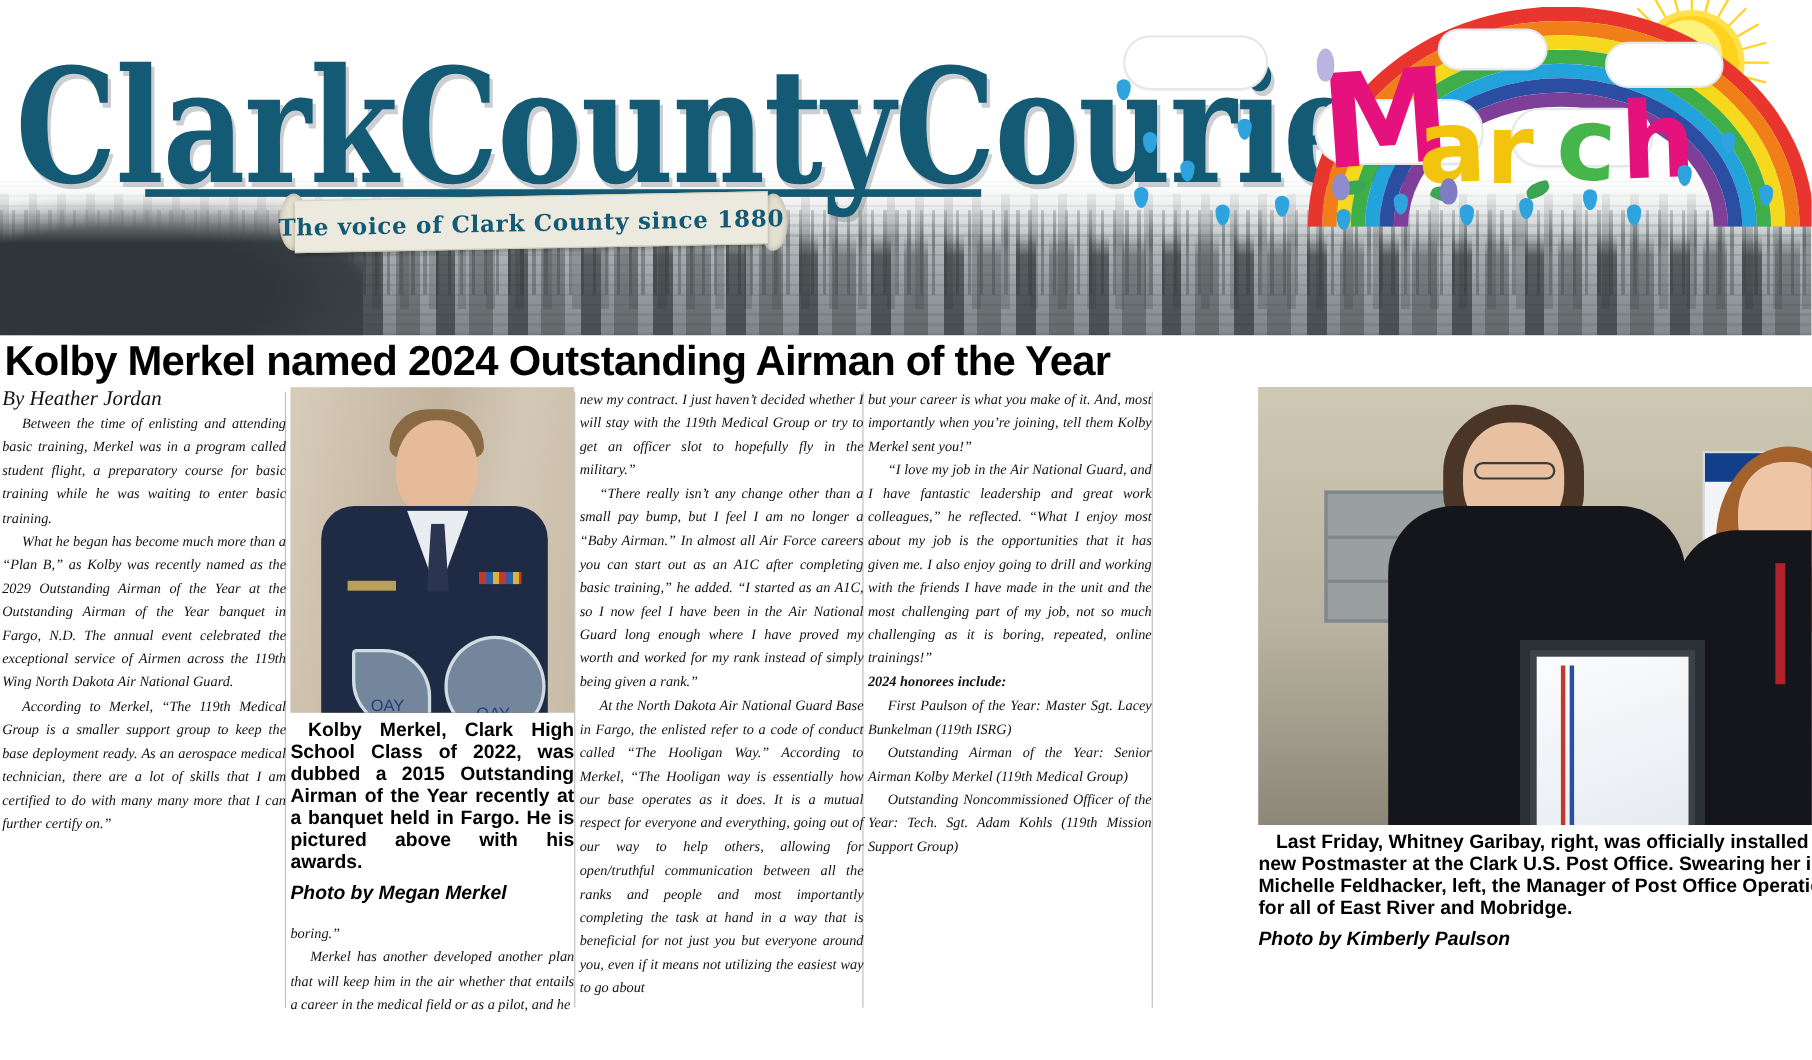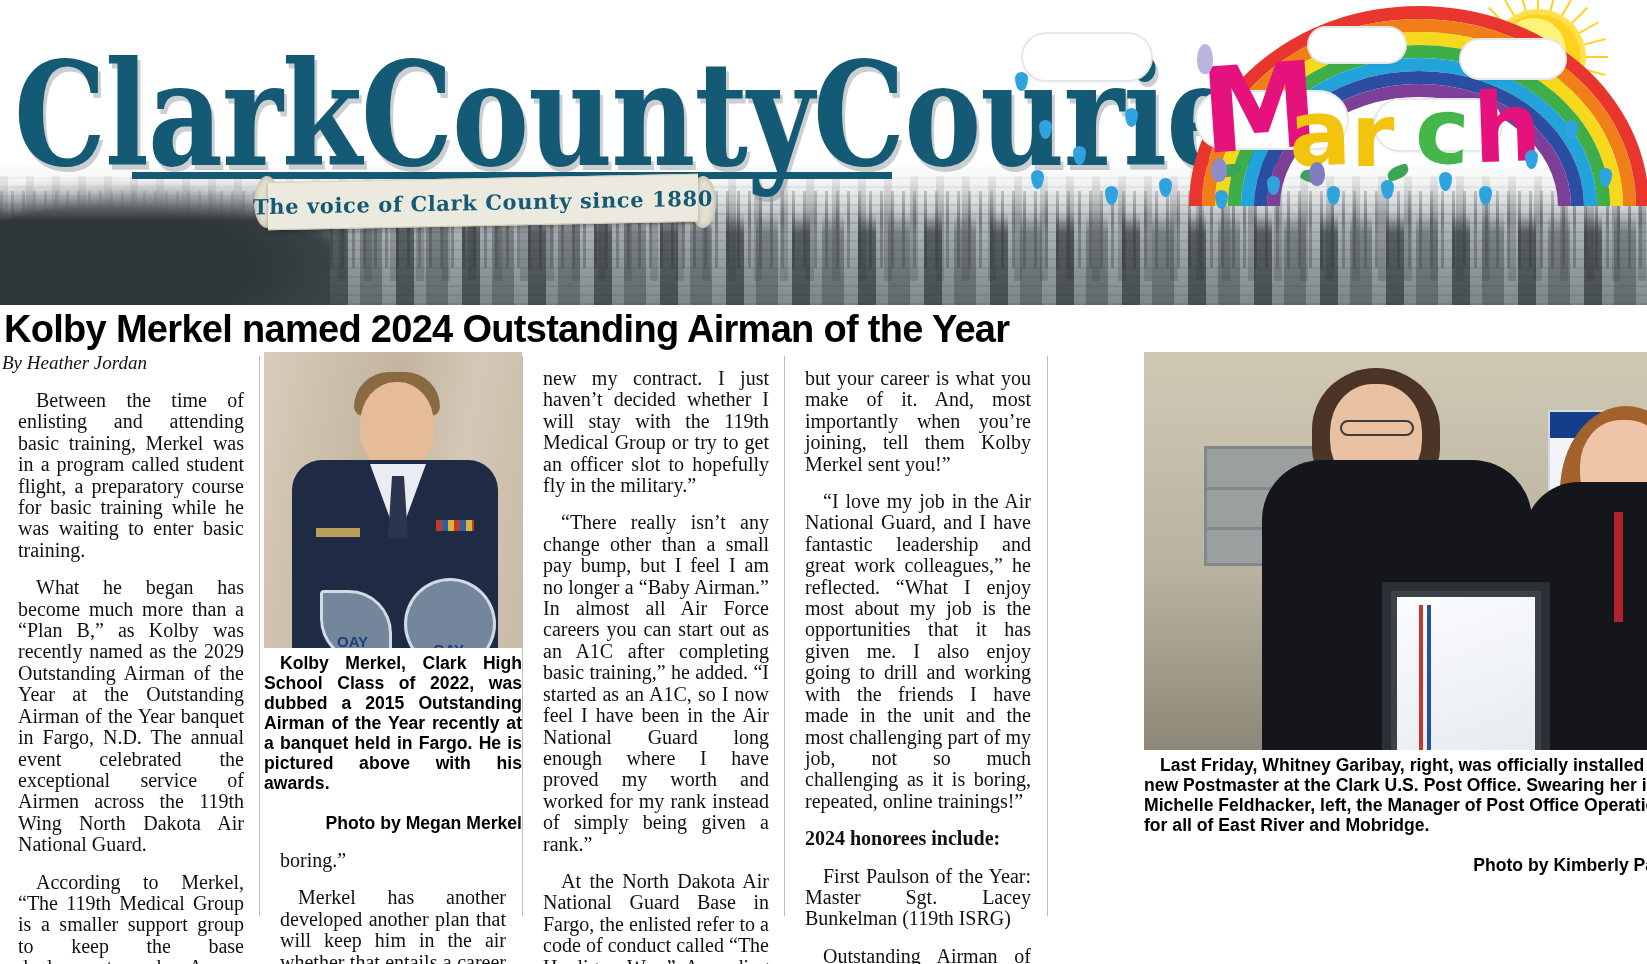--- a/index.html
+++ b/index.html
@@ -124,22 +124,22 @@
   .c1 { left: 2px; }
   .c2 { left: 264px; }
   .c3 { left: 527px; }
   .c4 { left: 789px; }
   .rightcol { position: absolute; left: 1112px; top: 0; width: 590px; padding-left: 32px; }
 
   .vrule { position: absolute; top: 4px; width: 1px; height: 560px; background: #bcbcbc; }
 
   p.body {
     font-family: "Liberation Serif", serif;
-    font-size: 20px; line-height: 21.4px; text-align: justify;
-    text-indent: 18px; margin: 16px; hyphens: auto; color:#111;
+    font-size: 13px; line-height: 21.4px; text-align: justify;
+    text-indent: 18px; margin: 0; hyphens: auto; color:#111;font-style:italic;
   }
   p.body.noind { text-indent: 0; }
   .byline { font-family: "Liberation Serif", serif; font-style: italic; font-size: 19px;
             margin-bottom: 0; color:#111; }
   .sub-bold { font-weight: 700; }
 
   
   .photo { position: relative; overflow: hidden; }
   .photo-merkel { width: 258px; height: 296px;
     background: linear-gradient(100deg,#d8cdbc 0%,#cdc0ac 22%,#c3b5a0 45%,#d3c8b6 70%,#c8bba6 100%); }
@@ -157,21 +157,21 @@
              clip-path: polygon(0 0, 100% 0, 62% 100%, 38% 100%); }
   .pm-tie  { position:absolute; left:124px; top:124px; width:20px; height:62px; background:#2c3550;
              clip-path: polygon(20% 0, 80% 0, 100% 100%, 0 100%); }
   .pm-ribbon{position:absolute; left:172px; top:168px; width:38px; height:11px;
              background: repeating-linear-gradient(90deg,#c0392b 0 6px,#2e5fa3 6px 12px,#dbb23a 12px 18px); }
   .pm-badge{ position:absolute; left:52px; top:176px; width:44px; height:9px; background:#b9a05a; }
   .pm-award{ position:absolute; border-radius:50%; background:rgba(185,210,225,.55);
              border:3px solid rgba(240,248,252,.75); }
   .pm-award.a1{ left:56px; top:238px; width:72px; height:72px; border-radius:4px 60% 4px 60%; }
   .pm-award.a2{ left:140px; top:226px; width:92px; height:92px; }
-  .oay { position:absolute; font-family:"Liberation Sans",sans-serif; font-weight:700; font-size:15px;
+  .oay { position:absolute; font-family:"Liberation Sans",sans-serif; font-weight:400; font-size:15px;
          color:#1f3f7a; }
 
   
   .po-bg-wall{ position:absolute; inset:0; background:linear-gradient(180deg,#cfc9b4 0%,#b9b2a0 55%,#8d8779 100%); }
   .po-shelf { position:absolute; left:60px; top:94px; width:230px; height:120px; background:#9aa0a0;
               border:3px solid #81878a; }
   .po-shelf i{ position:absolute; left:0; right:0; height:3px; background:#81878a; }
   .po-poster{ position:absolute; right:26px; top:58px; width:160px; height:116px; background:#f2f4f7;
               border:2px solid #d5d9de; }
   .po-poster b{ position:absolute; left:0; right:0; top:0; height:26px; background:#123e8a; }
@@ -196,22 +196,22 @@
                border:2px solid #3a3a3a; border-radius:8px; }
   .po-lanyard{ position:absolute; left:470px; top:160px; width:9px; height:110px; background:#b0232b; }
 
   .caption {
     font-family: "Liberation Sans", sans-serif; font-weight: 700;
     font-size: 17.6px; line-height: 20px; text-align: justify; color:#000;
     text-indent: 16px; margin-top: 5px;
   }
   .caption.nojust { text-align: left; }
   .credit {
-    font-family: "Liberation Sans", sans-serif; font-weight: 700; 
-    font-size: 17.6px; text-align: right; margin-top: 20px; color:#000;
+    font-family: "Liberation Sans", sans-serif; font-weight: 700; font-style: italic;
+    font-size: 17.6px; margin-top: 8px; color:#000;
   }
   .subhead2 {
     font-family: "Liberation Sans", sans-serif; font-weight: 700;
     font-size: 36px; line-height: 40px; text-align: right; color:#000;
     letter-spacing: -.6px; margin-top: 6px; white-space: nowrap;
   }
 </style>
 </head>
 <body>
 

